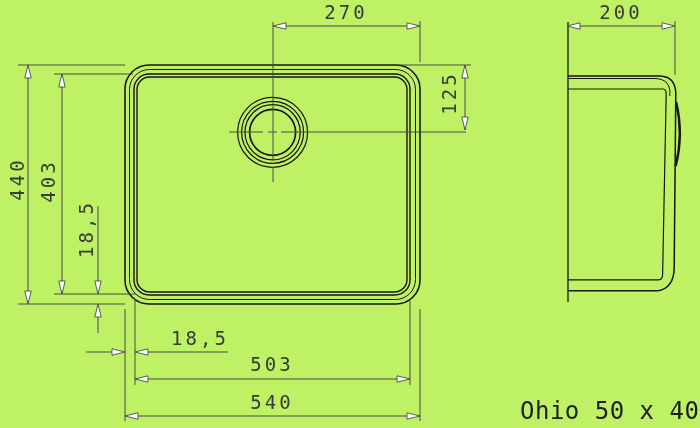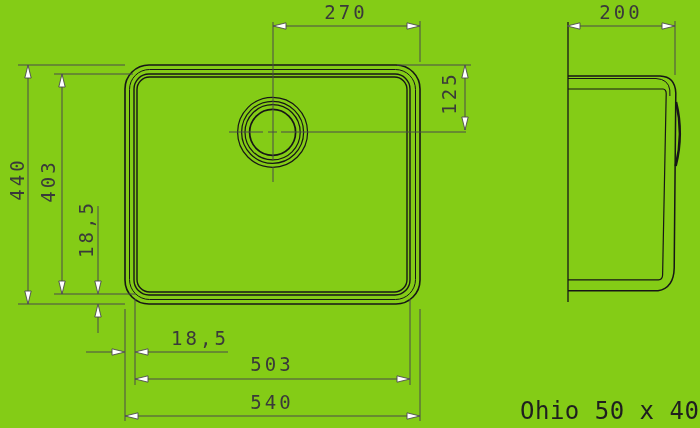--- a/index.html
+++ b/index.html
@@ -1,19 +1,19 @@
 <!DOCTYPE html>
 <html><head>
 <meta charset="utf-8">
 <style>
   html,body{margin:0;padding:0;background:#e8e8e8;}
   .canvas{
     position:relative;
     width:700px;height:428px;
-    background:#84cc16;
+    background:#bef264;
     overflow:hidden;
     font-family:"DejaVu Sans Mono", monospace;
   }
   svg{display:block;}
   text{
     font-family:"DejaVu Sans Mono", monospace;
     fill:#3a3a3a;
   }
   .dim-text{ font-size:19px; letter-spacing:3px; }
   .title-text{ font-size:24px; letter-spacing:0.5px; fill:#1f1f1f; }

